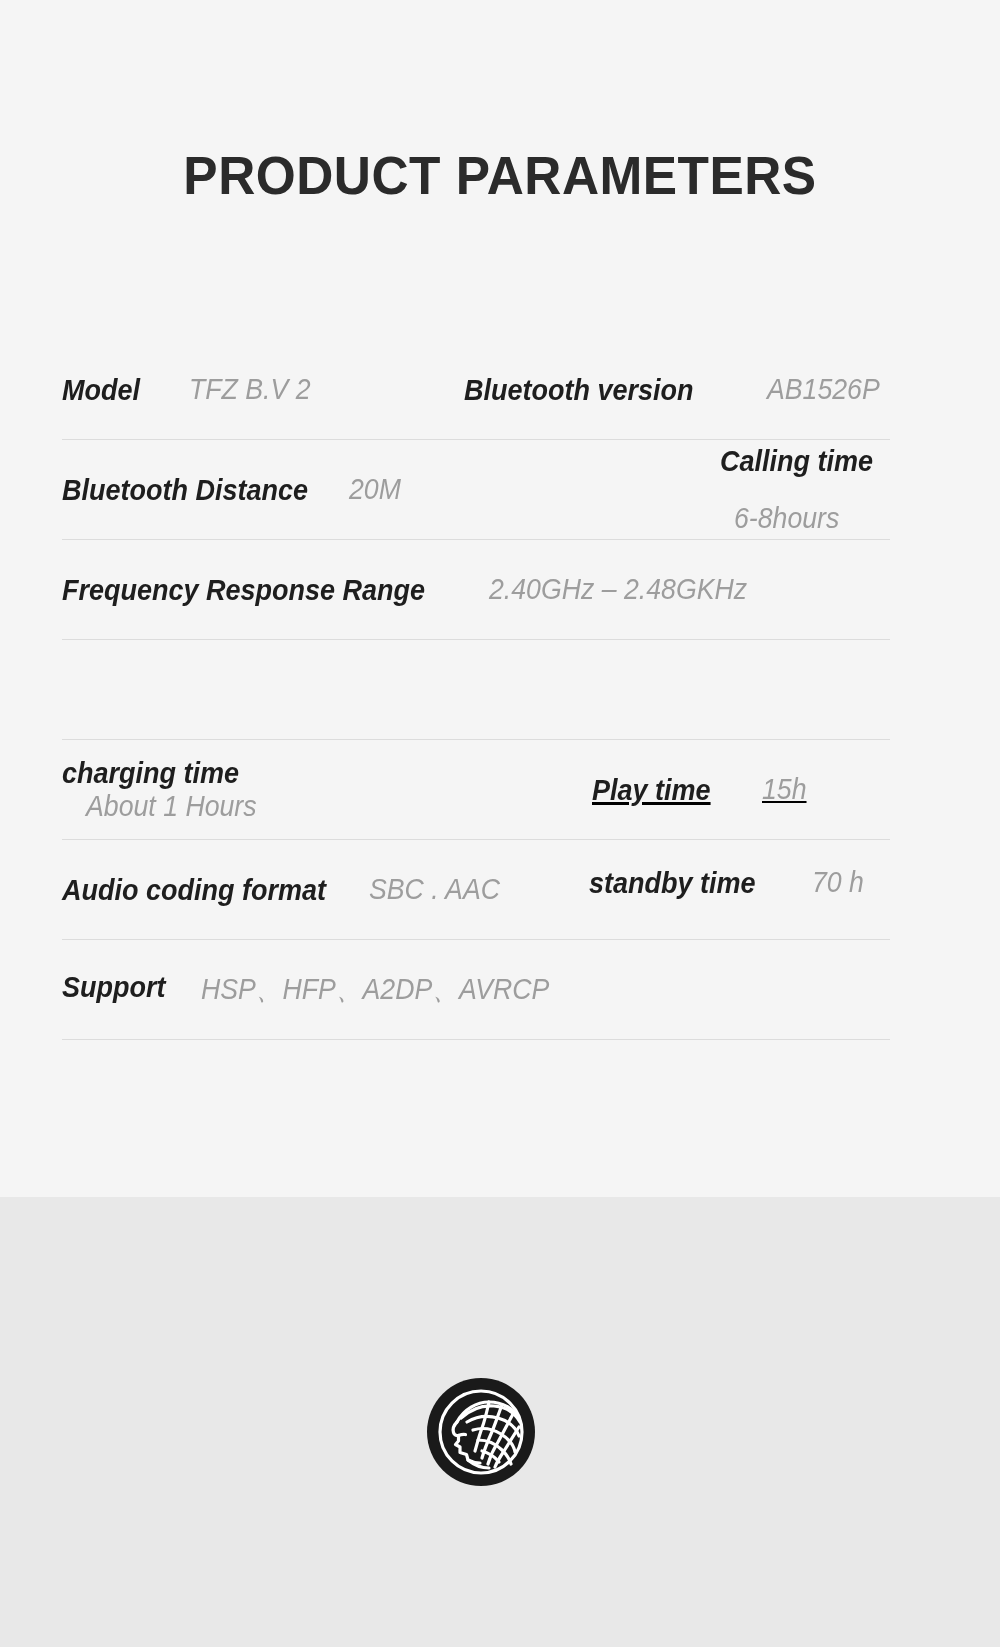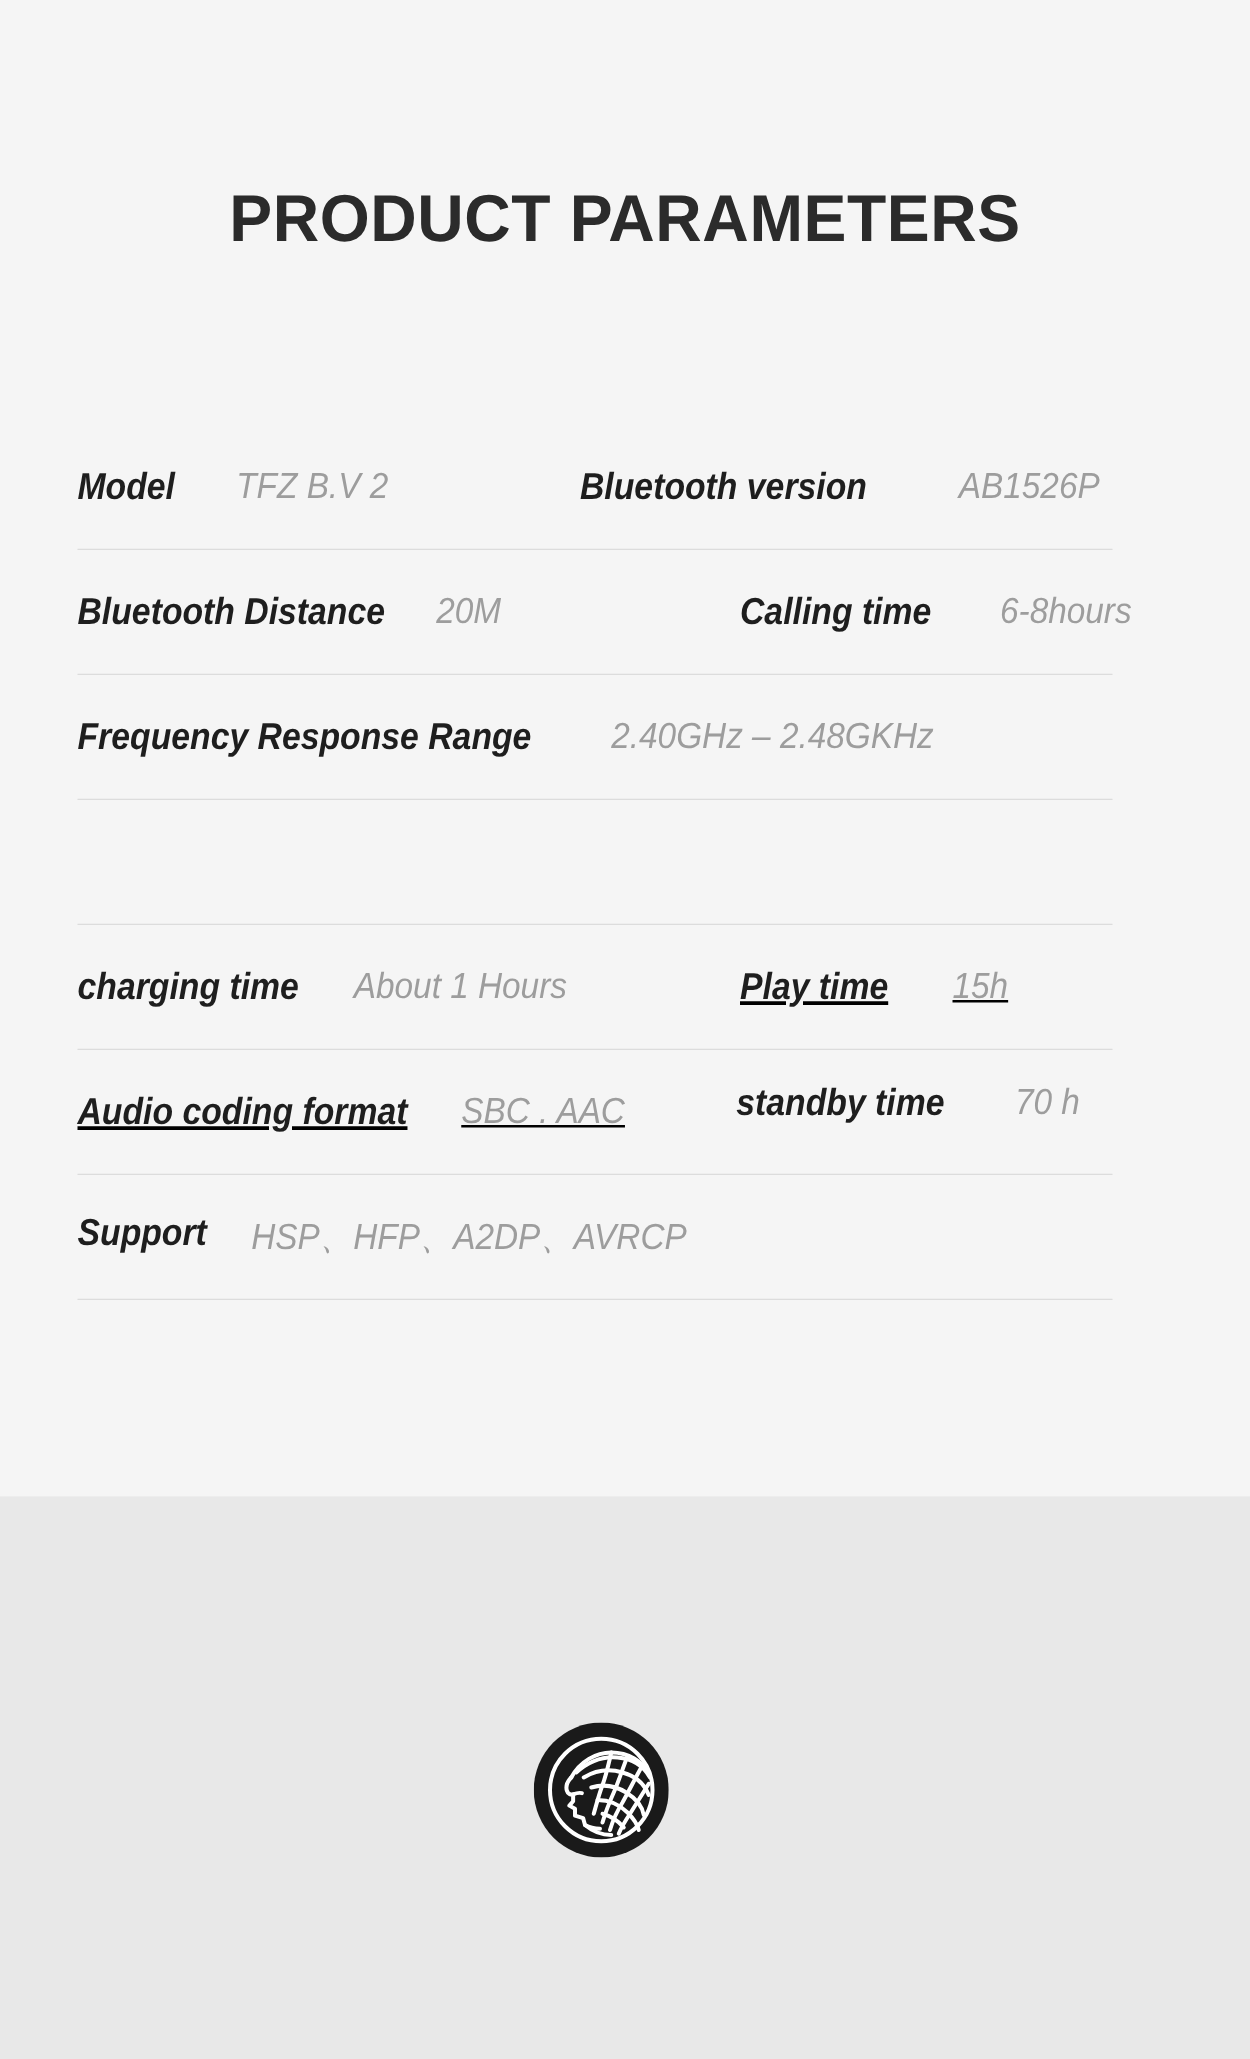--- a/index.html
+++ b/index.html
@@ -71,25 +71,25 @@
     align-items: flex-start;
     white-space: nowrap;
   }
   .cell-left  { flex: 0 0 auto; }
   .cell-right { margin-left: auto; gap: 24px; }
 
   
   .row-1 .cell-left   { width: 395px; }
   .row-2 .cell-left   { width: 530px; }
   .row-4 .cell-left   { width: 530px; }
-  .row-5 .cell-left   { width: 530px; }
-  .row-6 .cell-left   { width: 525px; text-decoration: underline; }
+  .row-5 .cell-left   { width: 530px; flex-direction: column; }
+  .row-6 .cell-left   { width: 525px; }
 
   .row-1 .cell-right  { padding-right: 0px; }
-  .row-2 .cell-right  { padding-right: 0px; }
+  .row-2 .cell-right  { padding-right: 0px; flex-direction: column; }
   .row-4 .cell-right  { padding-right: 105px; }
   .row-5 .cell-right  { padding-right: 90px; text-decoration: underline; }
   .row-6 .cell-right  { padding-right: 22px; position: relative; top: -7px; }
 
   .label {
     font-family: "Liberation Sans", sans-serif;
     font-style: italic;
     font-weight: bold;
     font-size: 30px;
     color: #1e1e1e;

